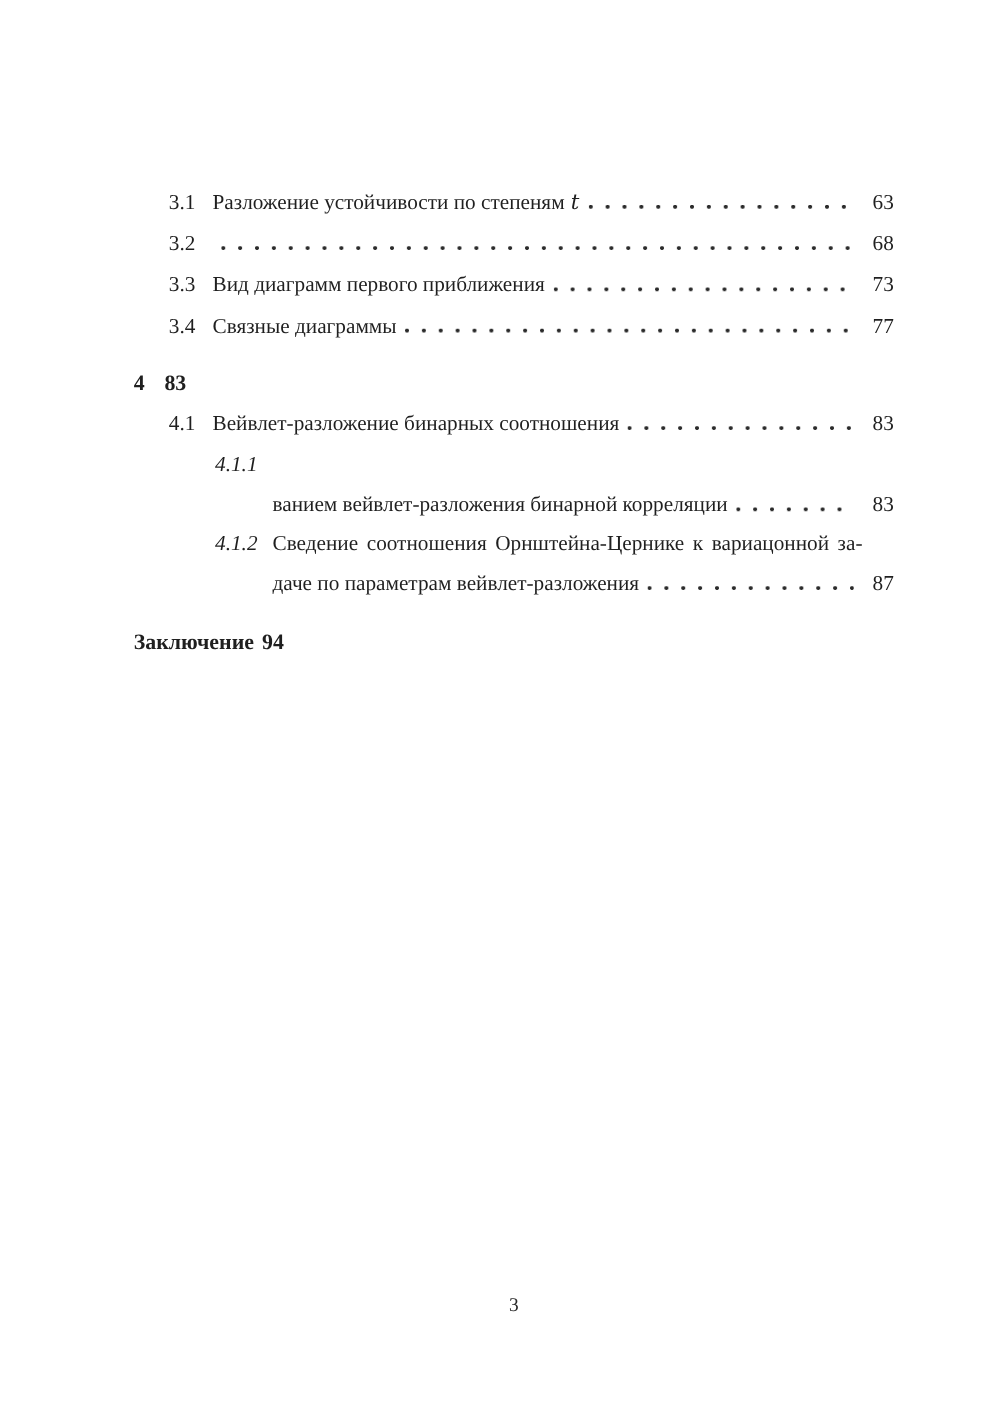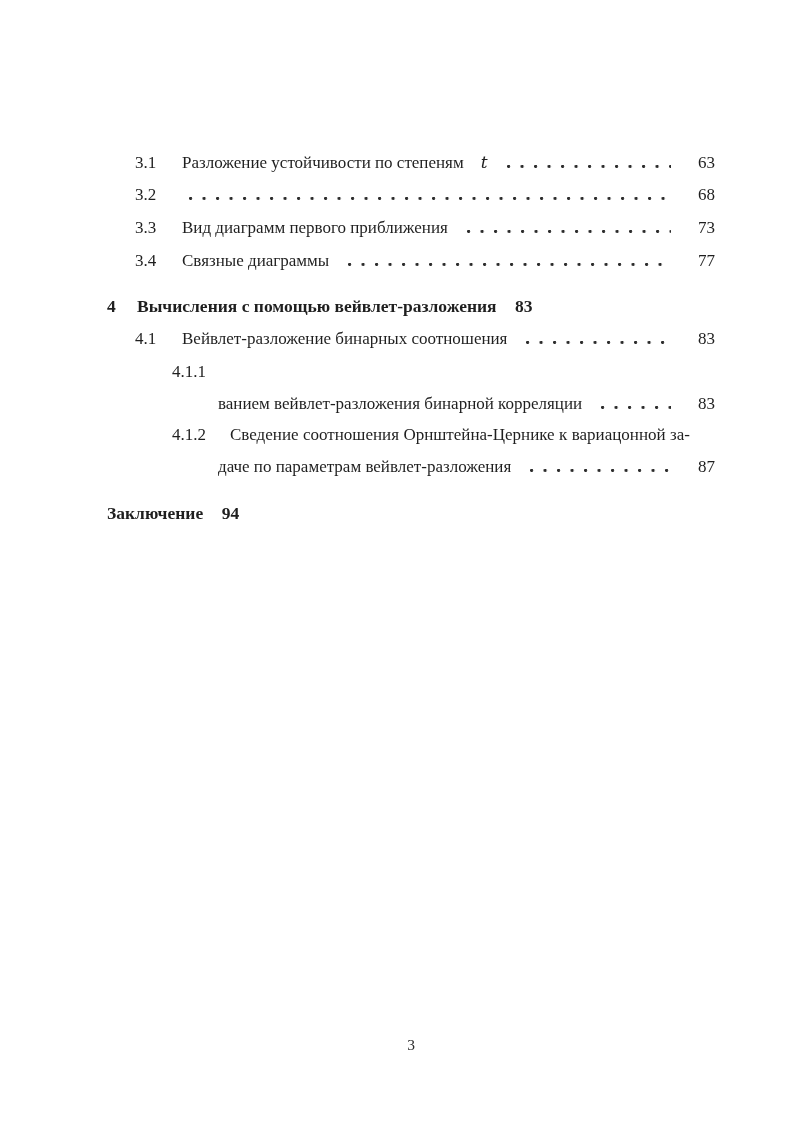--- a/index.html
+++ b/index.html
@@ -19,29 +19,28 @@
   }
   .row {
     position: absolute;
     left: 107px;
     right: 78px;
     display: flex;
     align-items: baseline;
     font-size: 17px;
     line-height: 22px;
     color: #1f1f1f;
-    gap: 12px;
   }
   .num { flex: none; }
   
   .sec { padding-left: 28px; }
   .sec .num { width: 35px; }
   
   .subsec-l1 { padding-left: 65px; }
-  .subsec-l1 .num { width: 46px; }
+  .subsec-l1 .num { width: 46px; font-style: italic; }
   .subsec-l2 { padding-left: 111px; }
   
   .chapter { font-weight: bold; font-size: 17.5px; }
   .chapter .num { width: 18px; }
   .title { flex: none; white-space: nowrap; }
   .jline {
     flex: 1 1 auto;
     margin-right: 25px;
     text-align: justify;
     text-align-last: justify;
@@ -103,21 +102,20 @@
 
   <div class="row sec" style="top:250px">
     <span class="num">3.4</span>
     <span class="title">Связные диаграммы</span>
     <span class="dots"></span>
     <span class="page-num">77</span>
   </div>
 
   <div class="row chapter" style="top:295px">
     <span class="num">4</span>
-    <span class="title">Вычисления с помощью вейвлет-разложения</span>
     <span class="page-num">83</span>
   </div>
 
   <div class="row sec" style="top:328px">
     <span class="num">4.1</span>
     <span class="title">Вейвлет-разложение бинарных соотношения</span>
     <span class="dots"></span>
     <span class="page-num">83</span>
   </div>
 

